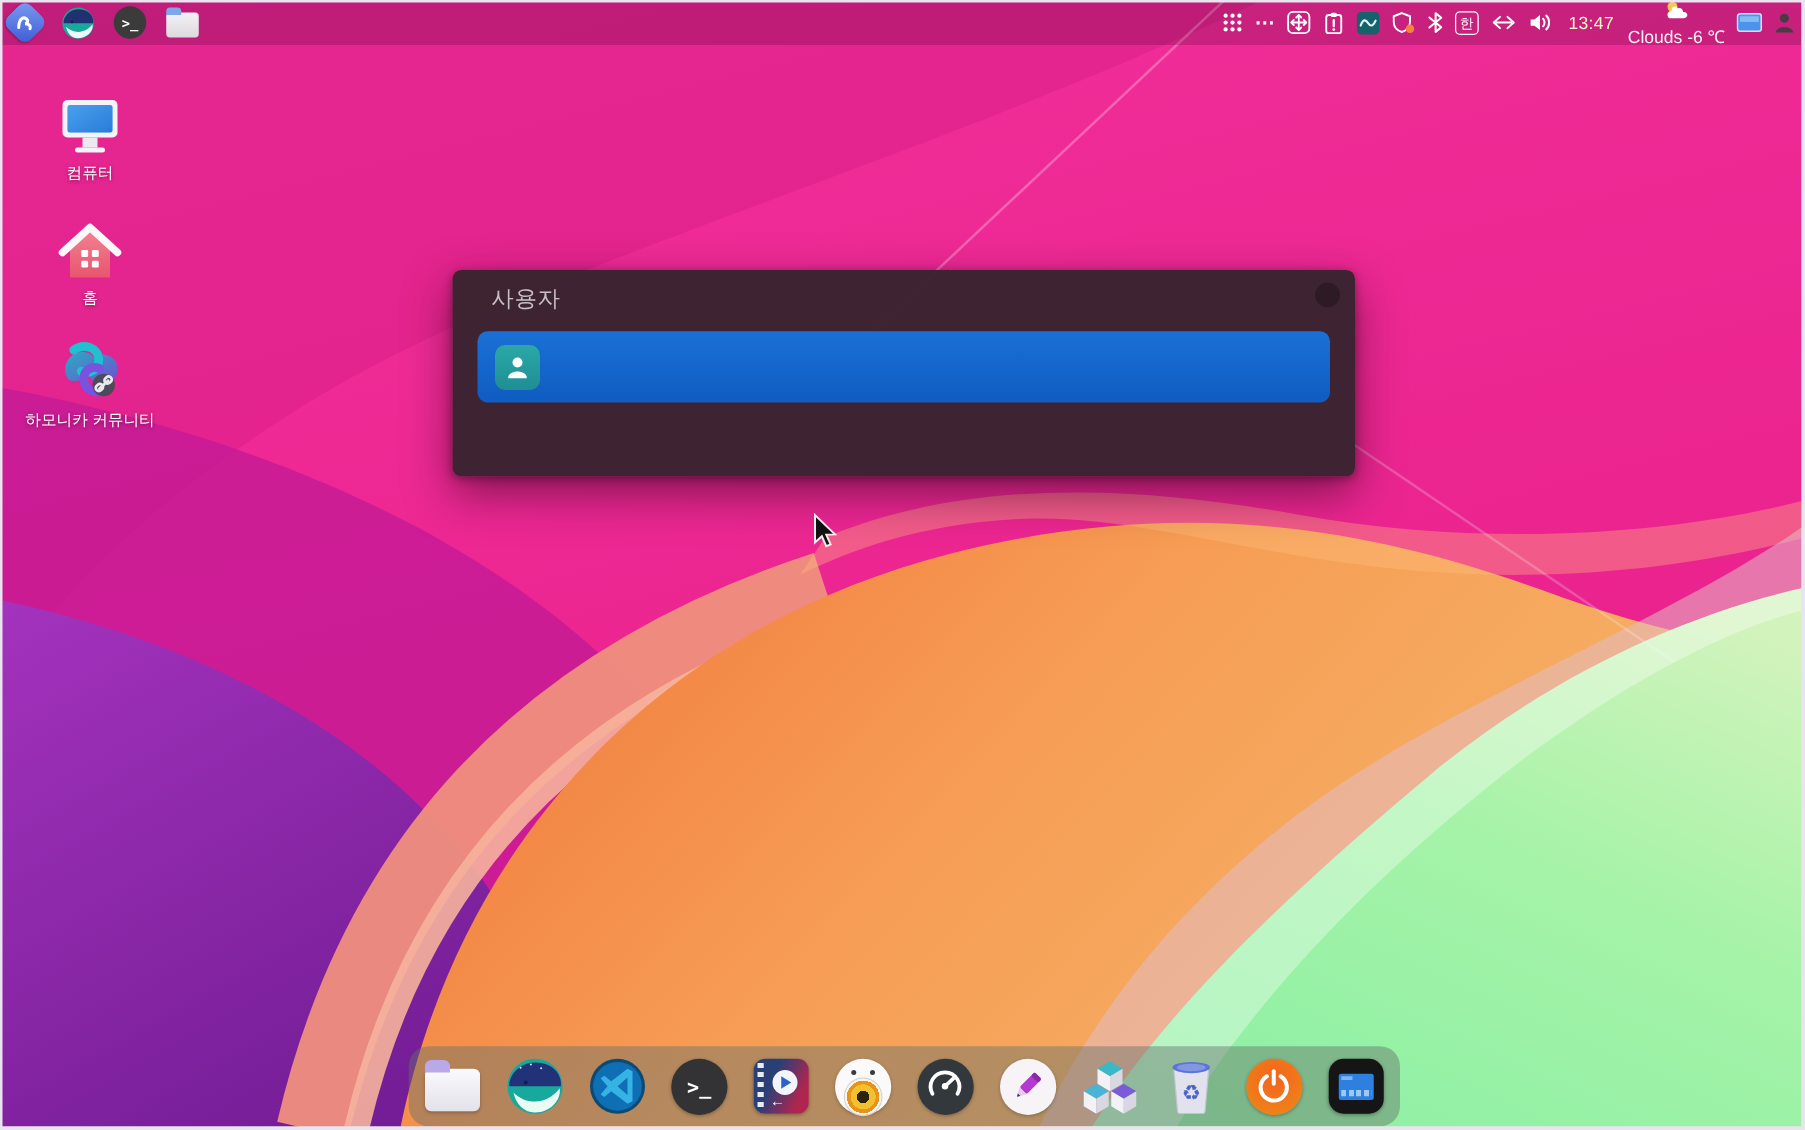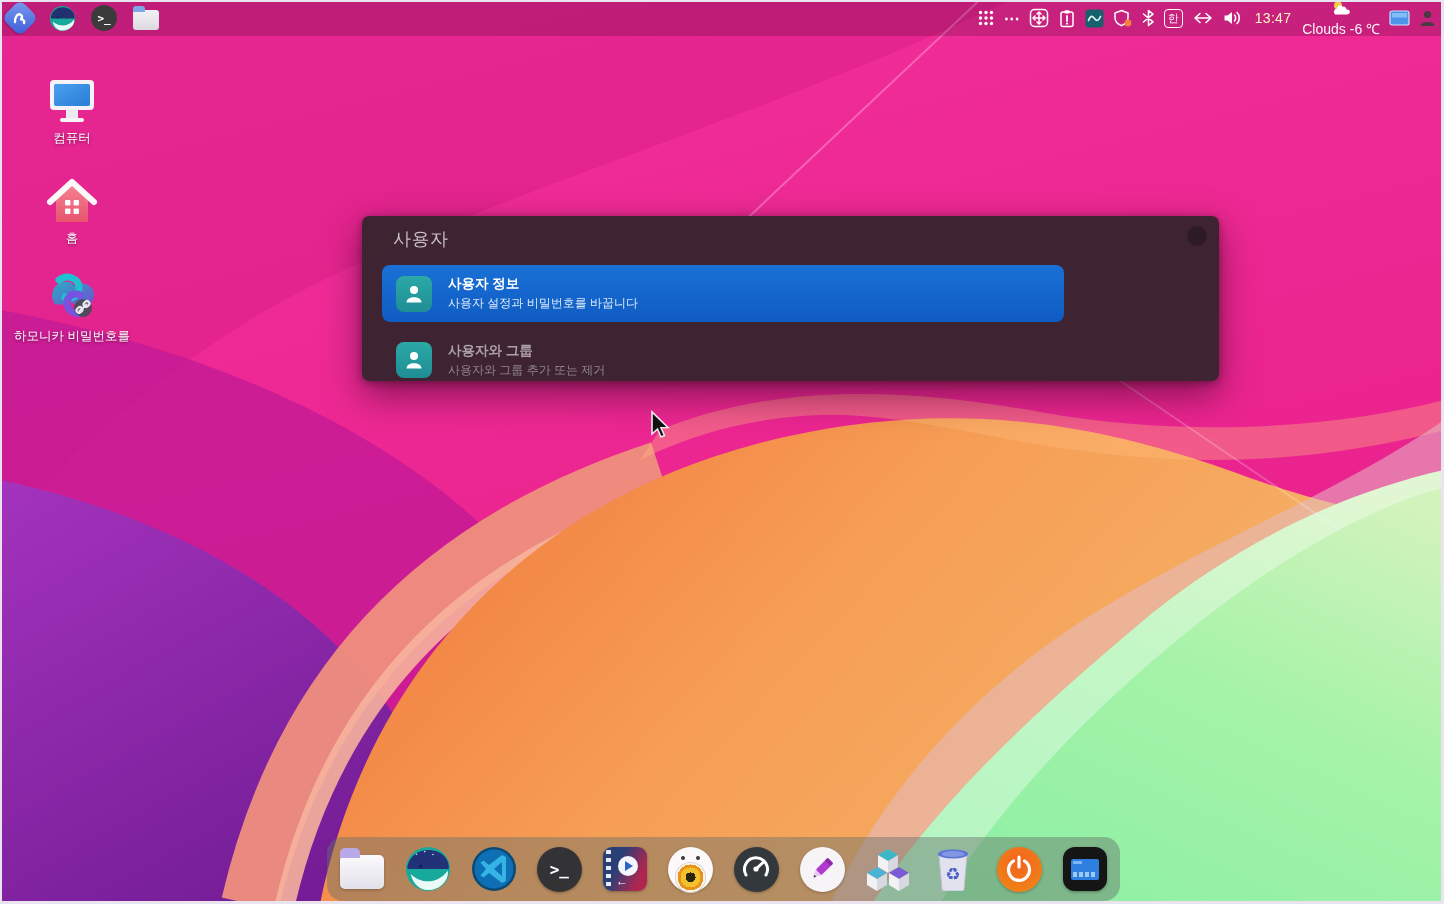--- a/index.html
+++ b/index.html
@@ -29,21 +29,21 @@
   .ime-box { width:19px; height:19px; border:1.4px solid #fff; border-radius:4px; color:#fff; font-size:11px; display:flex; align-items:center; justify-content:center; }
 
   
   .desktop-icon { position:absolute; width:120px; display:flex; flex-direction:column; align-items:center; gap:6px; z-index:5; cursor:default; }
   .desktop-icon .lbl { color:#fff; font-size:12.5px; text-shadow:0 1px 3px rgba(60,0,40,.65); white-space:nowrap; }
   .di-computer { left:12px; top:76px;font-family:Liberation Mono, monospace; }
   .di-home { left:12px; top:178px; }
   .di-community { left:12px; top:270px; }
 
   
-  .dialog { position:absolute; left:362px; top:216px; width:857px; height:165px; background:rgba(56,35,46,0.97); border-radius:7px; box-shadow:0 14px 36px rgba(30,0,20,.5), 0 2px 8px rgba(0,0,0,.35); z-index:30; }
+  .dialog { position:absolute; left:362px; top:216px; width:722px; height:165px; background:rgba(56,35,46,0.97); border-radius:7px; box-shadow:0 14px 36px rgba(30,0,20,.5), 0 2px 8px rgba(0,0,0,.35); z-index:30; }
   .dialog-title { position:absolute; left:31px; top:11px; font-size:18px; color:#c9c0c6; letter-spacing:.5px; }
   .dialog-close { position:absolute; right:12px; top:10px; width:20px; height:20px; border-radius:50%; background:rgba(0,0,0,.25); }
   .menu-item { position:absolute; left:20px; width:682px; display:flex; align-items:center; gap:16px; padding-left:14px; border-radius:8px; }
   .mi-0 { top:49px; height:57px; background:linear-gradient(180deg,#1a70d6,#0f5cc2); }
   .mi-1 { top:118px; height:52px; background:transparent; }
   .user-badge { width:36px; height:36px; border-radius:8px; background:linear-gradient(180deg,#2ba8a6,#1f8e95); display:flex; align-items:center; justify-content:center; flex:0 0 auto; }
   .mi-text { display:flex; flex-direction:column; gap:2px; }
   .mi-0 .mi-title { color:#ffffff; font-size:13.5px; font-weight:bold; }
   .mi-0 .mi-sub { color:#ddeafb; font-size:12px; }
   .mi-1 .mi-title { color:#aba0a7; font-size:13.5px; font-weight:bold; }
@@ -274,52 +274,36 @@
     <path d="M10,34 C4,26 8,14 18,12 C28,10 34,18 30,26 C26,34 16,36 10,34 Z M30,16 C38,10 50,16 49,26 C48,36 38,40 31,36 C24,32 24,22 30,16 Z" fill="url(#ribg)" opacity="0.92"></path>
     <path d="M14,10 C22,4 34,8 34,18 C34,26 26,30 20,27" stroke="#1fc0cf" stroke-width="7" fill="none" stroke-linecap="round"></path>
     <path d="M40,42 C32,46 22,42 22,33 C22,26 29,22 35,25" stroke="#7a52e0" stroke-width="7" fill="none" stroke-linecap="round"></path>
     <circle cx="38" cy="38" r="9" fill="#4a4a52" opacity="0.92"></circle>
     <g stroke="#e8e8f0" stroke-width="2.2" fill="none" stroke-linecap="round">
       <path d="M34.5,41 L41.5,34.5"></path>
       <rect x="31.5" y="37.5" width="6" height="5" rx="2.4" transform="rotate(-42 34.5 40)"></rect>
       <rect x="38.5" y="31.5" width="6" height="5" rx="2.4" transform="rotate(-42 41.5 34)"></rect>
     </g>
   </svg>
-  <span class="lbl">하모니카 비밀번호를</span>
+  <span class="lbl">하모니카 커뮤니티</span>
 </div>
 
 <div class="dialog">
   <div class="dialog-title">사용자</div>
   <div class="dialog-close"></div>
 
   <div class="menu-item mi-0">
     <div class="user-badge">
       <svg width="22" height="22" viewBox="0 0 22 22">
           <circle cx="11" cy="7" r="4" fill="#fff"></circle>
           <path d="M3.5,19.5 C3.5,12.5 18.5,12.5 18.5,19.5 Z" fill="#fff"></path>
         </svg>
     </div>
-    <div class="mi-text">
-      <span class="mi-title">사용자 정보</span>
-      <span class="mi-sub">사용자 설정과 비밀번호를 바꿉니다</span>
-    </div>
-  </div>
-
-  <div class="menu-item mi-1">
-    <div class="user-badge">
-      <svg width="22" height="22" viewBox="0 0 22 22">
-          <circle cx="11" cy="7" r="4" fill="#fff"></circle>
-          <path d="M3.5,19.5 C3.5,12.5 18.5,12.5 18.5,19.5 Z" fill="#fff"></path>
-        </svg>
-    </div>
-    <div class="mi-text">
-      <span class="mi-title">사용자와 그룹</span>
-      <span class="mi-sub">사용자와 그룹 추가 또는 제거</span>
-    </div>
-  </div>
+  </div>
+
 </div>
 
 <div class="dock">
   <div class="dock-item">
     <div class="dk-folder"></div>
   </div>
   <div class="dock-item">
     <svg width="46" height="46" viewBox="0 0 28 28">
       <circle cx="14" cy="14" r="13.4" fill="#17a99b"></circle>
       <path d="M1.5,12 C3.5,4 12,0.5 20,3.5 C25,5.5 27,10 26.6,14 L1.5,14 Z" fill="#223278"></path>

